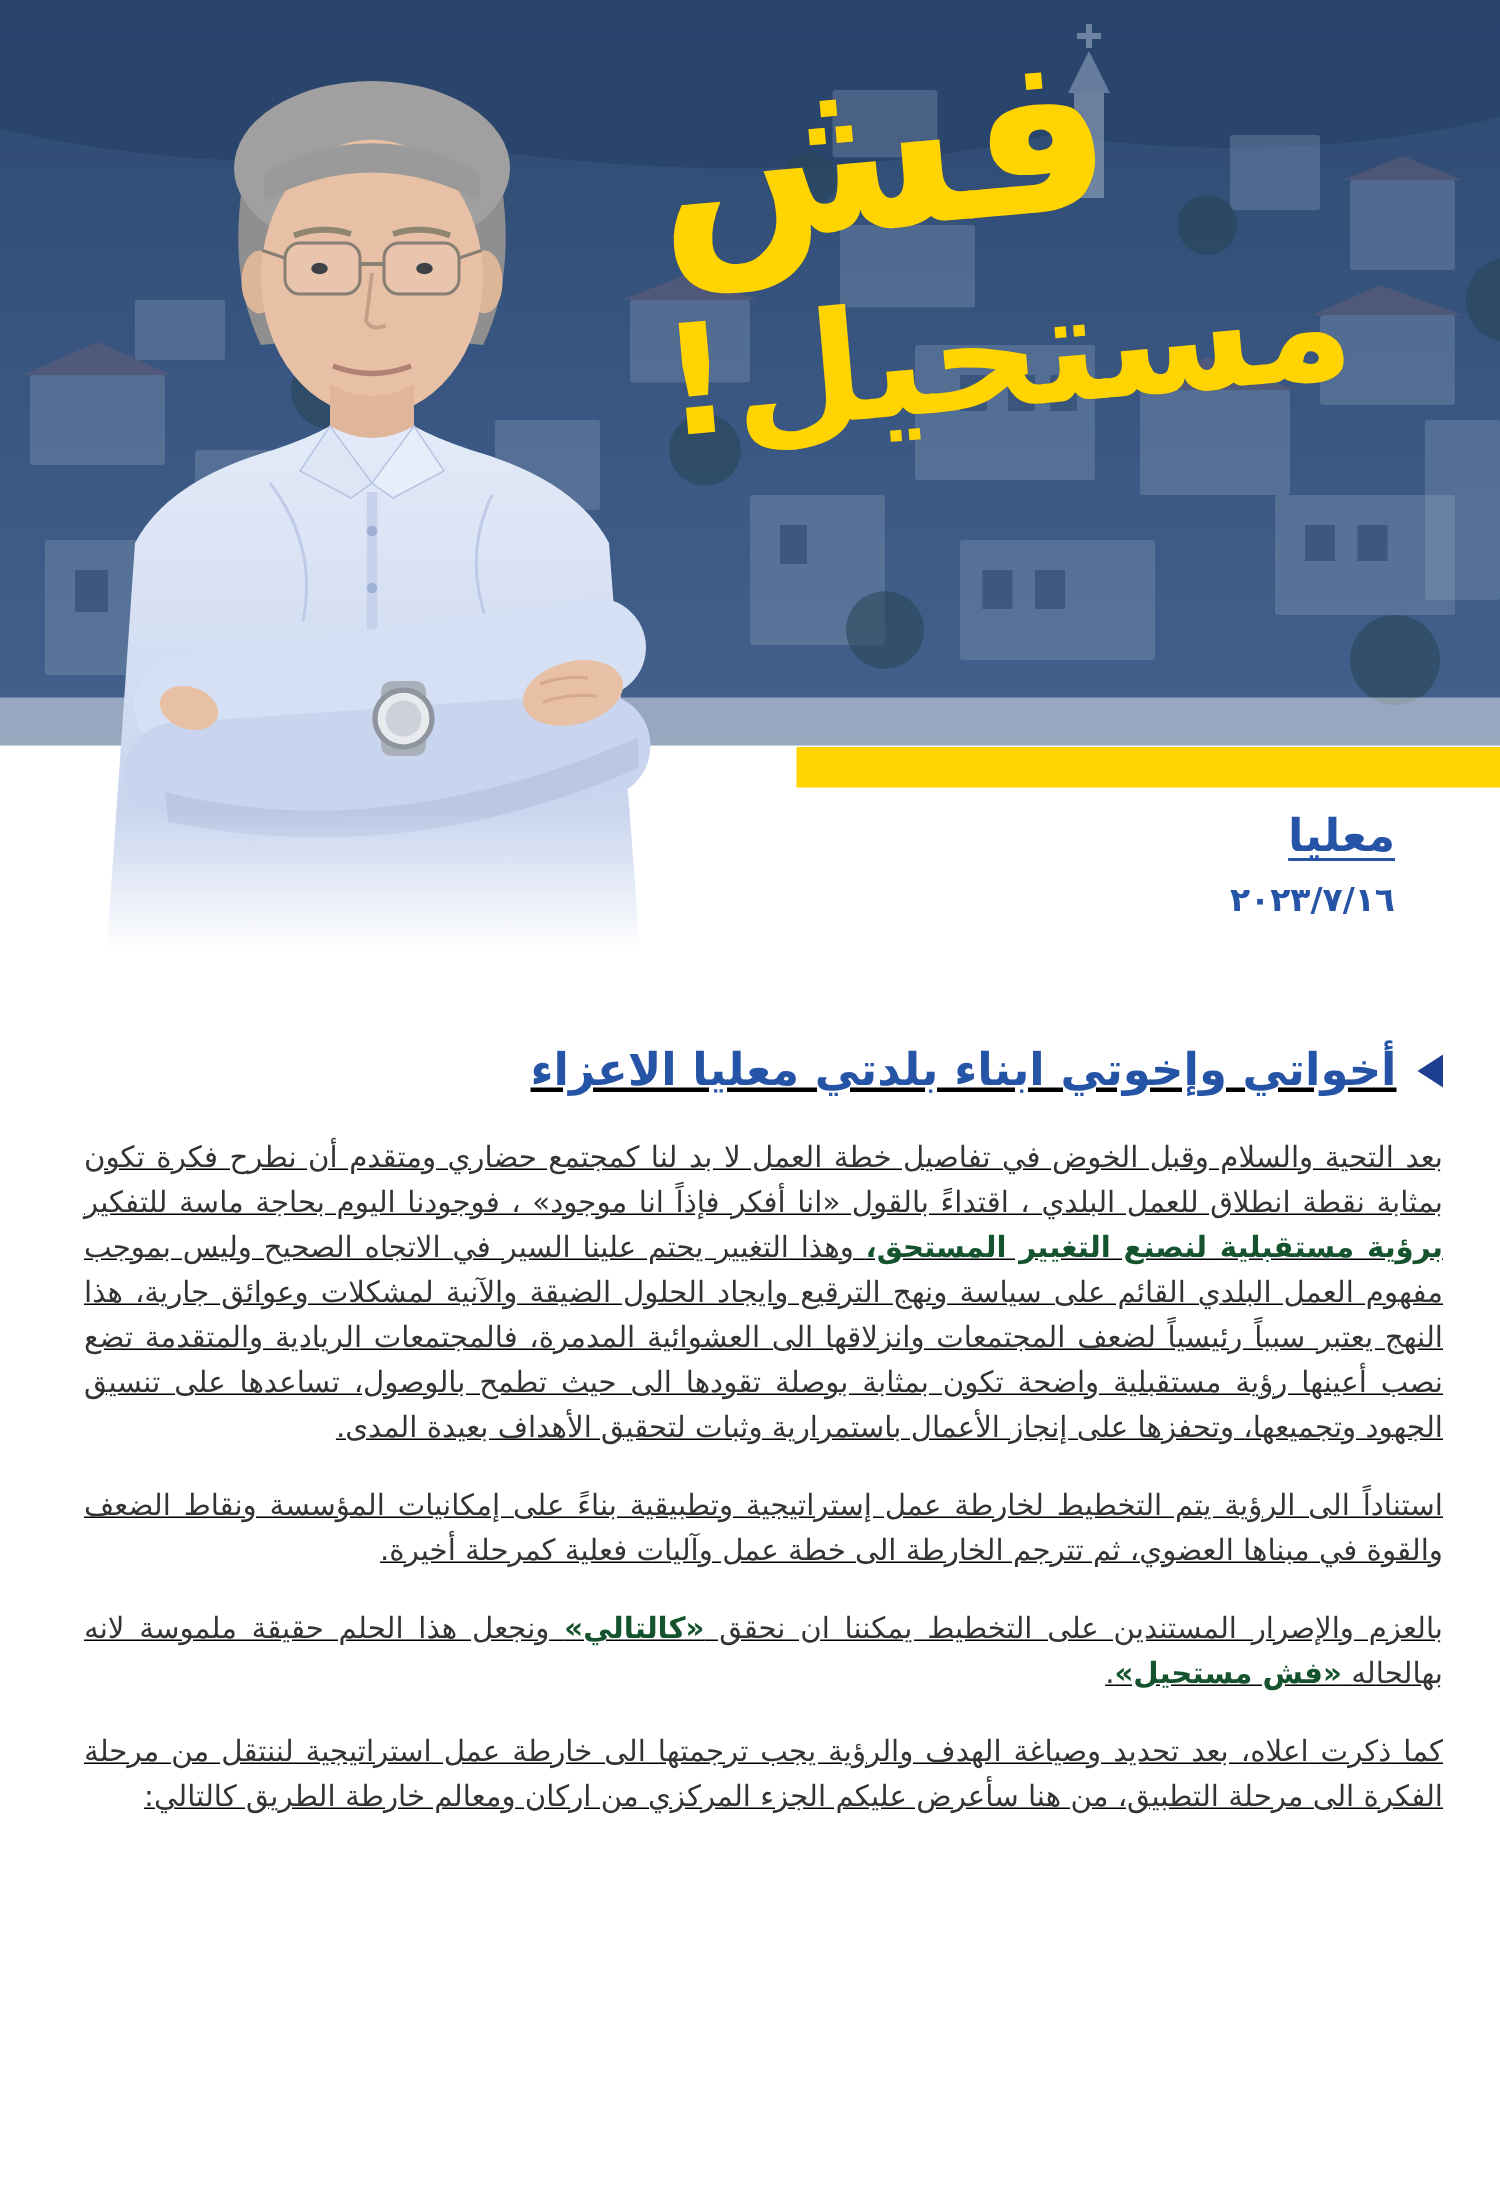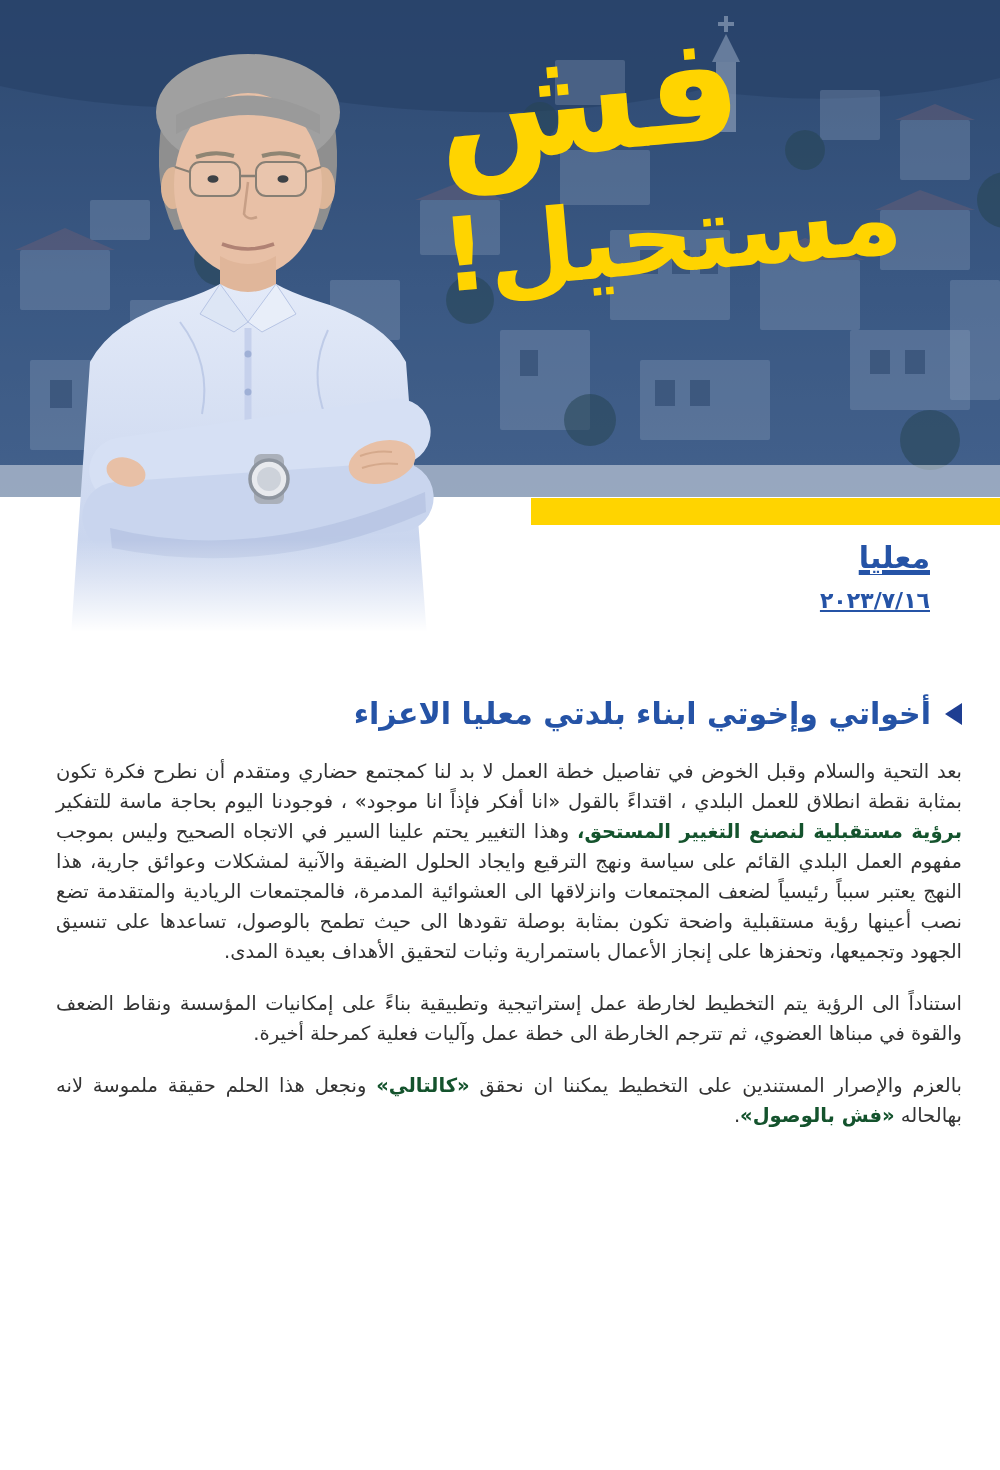--- a/index.html
+++ b/index.html
@@ -19,28 +19,28 @@
   .slogan{
     position:absolute;top:14px;left:435px;width:460px;margin:0;
     transform:rotate(-5deg);text-align:center;direction:rtl;
     color:#FFD400;font-weight:900;
     text-shadow:0 0 1px rgba(0,0,0,.08);
   }
   .slogan-line1{display:block;font-size:148px;line-height:158px;transform:translateX(-72px);}
   .slogan-line2{display:block;font-size:102px;line-height:118px;margin-top:6px;}
   .accent-bar{position:absolute;top:498px;left:531px;right:0;height:27px;background:#FFD400;}
   
-  .byline{position:absolute;top:540px;right:70px;text-align:right;direction:rtl;color:#2553A6;text-decoration:underline;}
+  .byline{position:absolute;top:540px;right:70px;text-align:right;direction:rtl;color:#2553A6;}
   .town-name{
     font-size:30px;font-weight:bold;
     text-decoration:underline;text-decoration-thickness:2px;text-underline-offset:5px;
   }
   .date-line{font-size:22px;font-weight:bold;margin-top:13px;letter-spacing:1px;}
   
-  .letter{position:absolute;top:694px;right:38px;left:56px;direction:rtl;}
+  .letter{position:absolute;top:694px;right:38px;left:56px;direction:rtl;text-decoration:underline;}
   .letter-heading{
     display:flex;align-items:center;gap:14px;margin:0 0 23px 0;
     color:#2553A6;font-size:30px;font-weight:bold;line-height:40px;
   }
   .tri{
     width:0;height:0;flex:0 0 auto;
     border-top:11px solid transparent;border-bottom:11px solid transparent;
     border-right:17px solid #1E3E92;
   }
   .letter-paragraphs p{
@@ -220,17 +220,18 @@
   </div>
 
   <main class="letter">
     <h2 class="letter-heading">
       <span class="tri"></span>
       <span>أخواتي وإخوتي ابناء بلدتي معليا الاعزاء</span>
     </h2>
     <div class="letter-paragraphs">
         <p><span>بعد التحية والسلام وقبل الخوض في تفاصيل خطة العمل لا بد لنا كمجتمع حضاري ومتقدم أن نطرح فكرة تكون بمثابة نقطة انطلاق للعمل البلدي ، اقتداءً بالقول «انا أفكر فإذاً انا موجود» ، فوجودنا اليوم بحاجة ماسة للتفكير </span><strong>برؤية مستقبلية لنصنع التغيير المستحق،</strong><span> وهذا التغيير يحتم علينا السير في الاتجاه الصحيح وليس بموجب مفهوم العمل البلدي القائم على سياسة ونهج الترقيع وايجاد الحلول الضيقة والآنية لمشكلات وعوائق جارية، هذا النهج يعتبر سبباً رئيسياً لضعف المجتمعات وانزلاقها الى العشوائية المدمرة، فالمجتمعات الريادية والمتقدمة تضع نصب أعينها رؤية مستقبلية واضحة تكون بمثابة بوصلة تقودها الى حيث تطمح بالوصول، تساعدها على تنسيق الجهود وتجميعها، وتحفزها على إنجاز الأعمال باستمرارية وثبات لتحقيق الأهداف بعيدة المدى.</span></p>
         <p><span>استناداً الى الرؤية يتم التخطيط لخارطة عمل إستراتيجية وتطبيقية بناءً على إمكانيات المؤسسة ونقاط الضعف والقوة في مبناها العضوي، ثم تترجم الخارطة الى خطة عمل وآليات فعلية كمرحلة أخيرة.</span></p>
-        <p><span>بالعزم والإصرار المستندين على التخطيط يمكننا ان نحقق </span><strong>«كالتالي»</strong><span> ونجعل هذا الحلم حقيقة ملموسة لانه بهالحاله </span><strong>«فش بالوصول»</strong><span>.</span></p>
+        <p><span>بالعزم والإصرار المستندين على التخطيط يمكننا ان نحقق </span><strong>«كالتالي»</strong><span> ونجعل هذا الحلم حقيقة ملموسة لانه بهالحاله </span><strong>«فش مستحيل»</strong><span>.</span></p>
+        <p><span>كما ذكرت اعلاه، بعد تحديد وصياغة الهدف والرؤية يجب ترجمتها الى خارطة عمل استراتيجية لننتقل من مرحلة الفكرة الى مرحلة التطبيق، من هنا سأعرض عليكم الجزء المركزي من اركان ومعالم خارطة الطريق كالتالي:</span></p>
       </div>
   </main>
 
 </div>
 
 </body></html>

